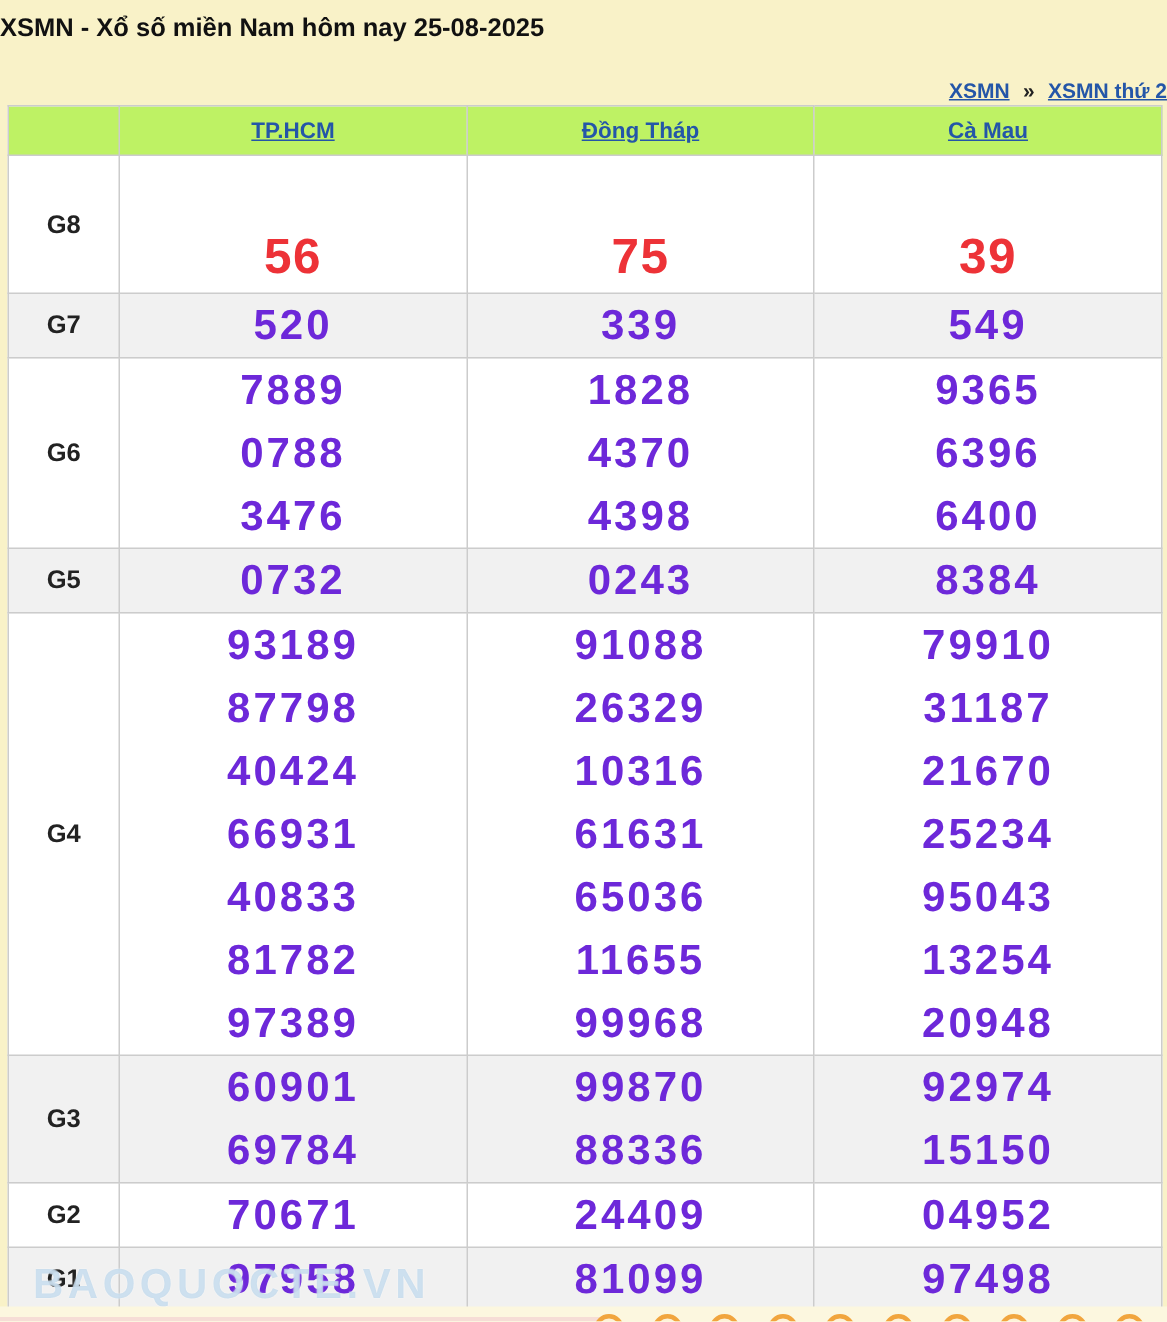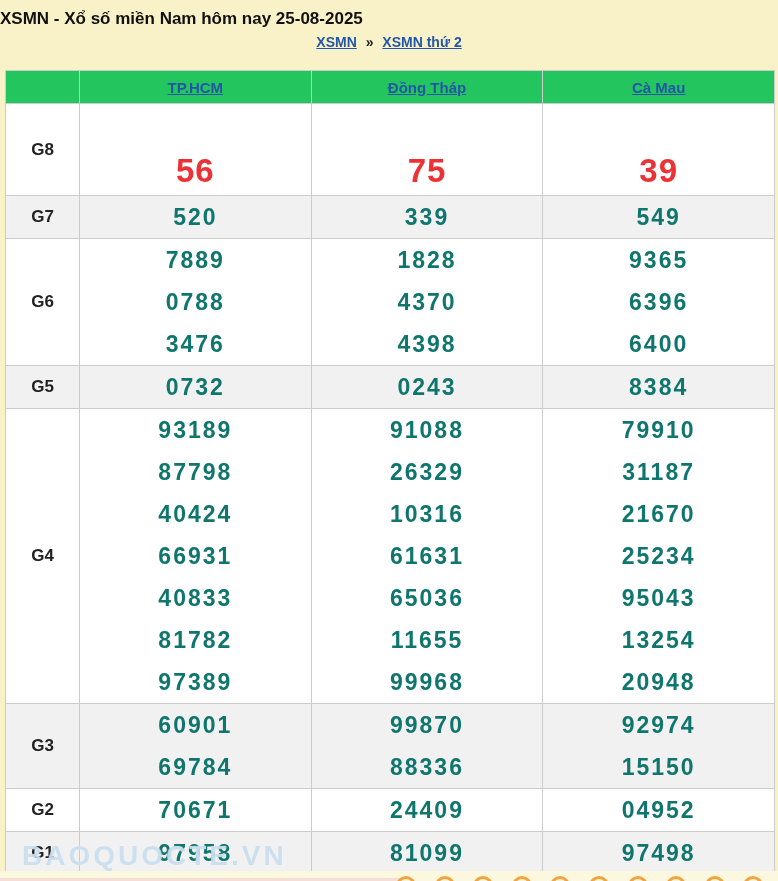--- a/index.html
+++ b/index.html
@@ -6,49 +6,49 @@
   body{
     width:778px;height:881px;overflow:hidden;position:relative;
     background:#f9f2c8;
     font-family:"Liberation Sans","DejaVu Sans",sans-serif;
   }
   .page-title{
     text-align:left;font-size:17px;font-weight:bold;color:#111;
     padding-top:8px;line-height:22px;
   }
   .breadcrumb{
-    text-align:center;font-size:14px;font-weight:bold;color:#222;
-    margin-top:2px;line-height:20px;
+    text-align:right;font-size:14px;font-weight:bold;color:#222;
+    margin-top:20px;line-height:20px;
   }
   .breadcrumb a{color:#2456a8;text-decoration:underline;cursor:pointer;}
   .breadcrumb .sep{color:#222;margin:0 5px;font-weight:bold;}
   table.results{
     border-collapse:collapse;
     position:absolute;left:5px;top:70px;width:770px;
     background:#fff;
     table-layout:fixed;
   }
   table.results td,table.results th{
     border:1px solid #ccc;
     text-align:center;vertical-align:middle;
     padding:0;
   }
   col.c-label{width:74px;}
   thead th{
-    background:#22c55e;height:32px;
+    background:#bef264;height:32px;
     font-size:15px;font-weight:bold;
   }
   thead th a{color:#2456a8;text-decoration:underline;cursor:pointer;}
   td.label{
     font-size:17px;font-weight:bold;color:#222;
     background:transparent;
   }
   tr.zebra{background:#f1f1f1;}
   .val{
-    font-size:23px;font-weight:bold;color:#0f766e;
+    font-size:28px;font-weight:bold;color:#6d28d9;
     line-height:42px;letter-spacing:2px;
   }
   tr.hl .val{
     color:#ed3237;font-size:33px;line-height:48px;letter-spacing:1px;margin-top:43px;
   }
   .watermark{
     position:absolute;left:22px;top:840px;z-index:5;
     font-size:28px;font-weight:bold;letter-spacing:3px;
     color:rgba(164,198,226,0.55);
     text-shadow:0 0 1px rgba(255,255,255,0.9);

